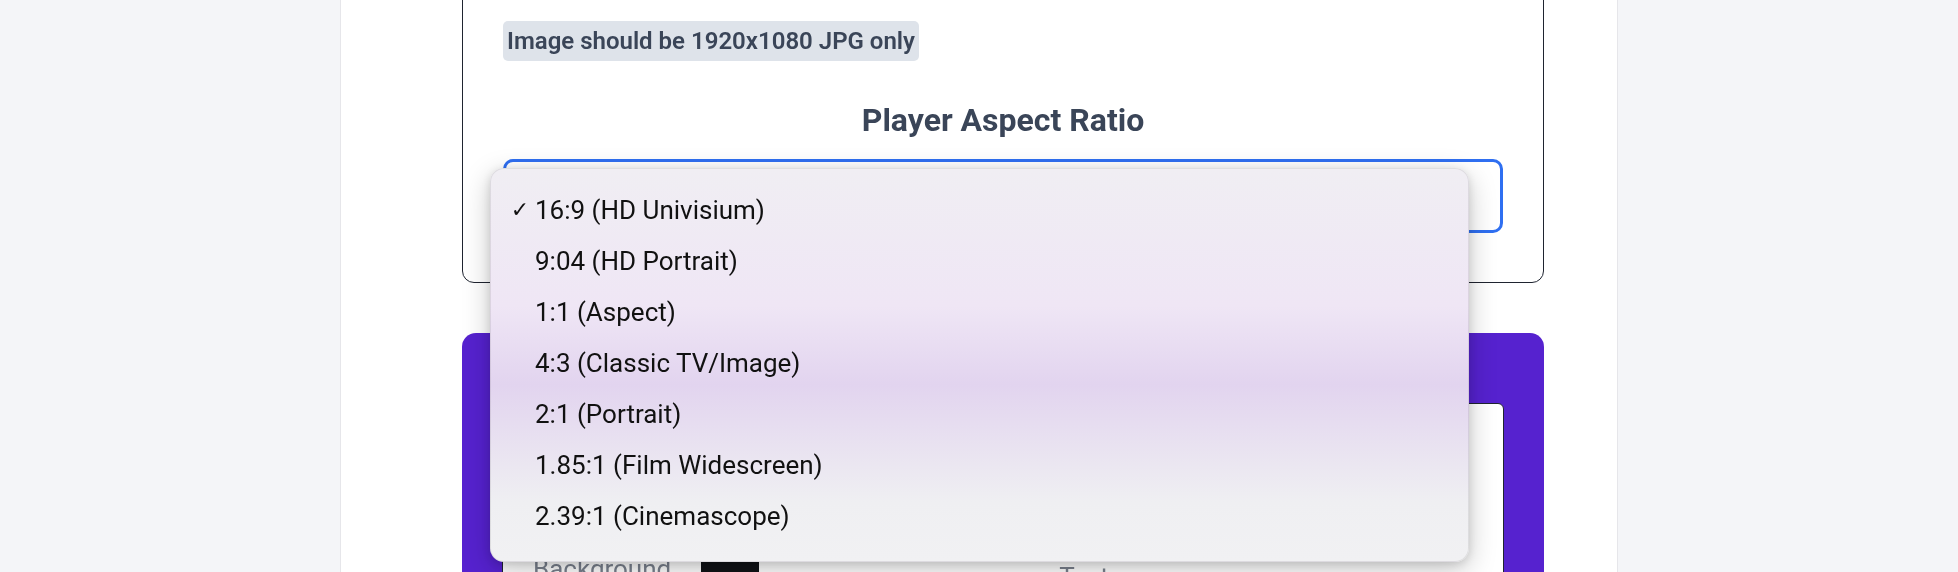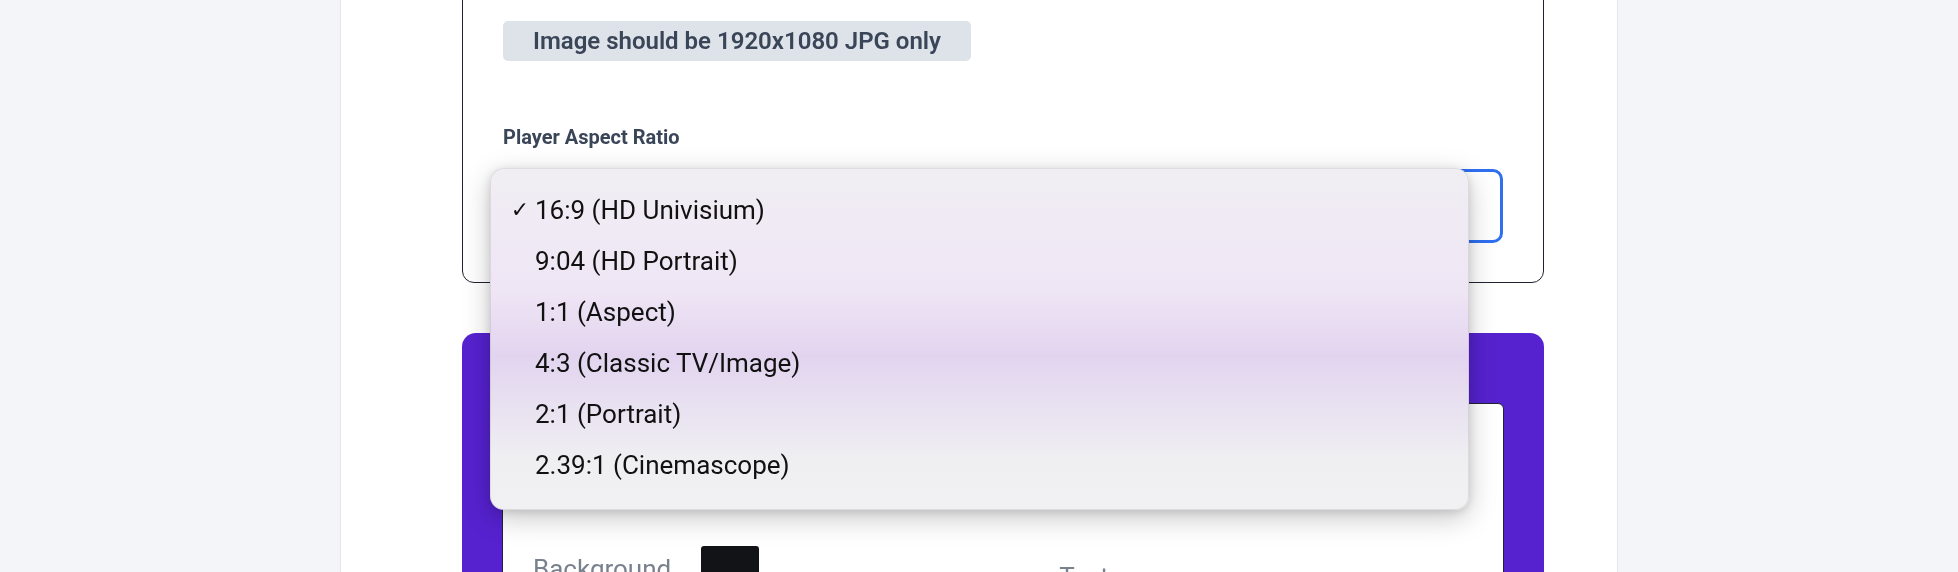--- a/index.html
+++ b/index.html
@@ -32,29 +32,30 @@
     border-radius: 12px;
     padding: 40px;
     padding-top: 80px;
   }
   .hint-badge {
     display: inline-block;
     background: #dee3ea;
     color: #3a4558;
     font-size: 24px;
     font-weight: 600;
-    padding: 6px 30px;
+    padding: 6px 4px;
     border-radius: 5px;
-    margin-bottom: 64px;
+    margin-bottom: 40px;
   }
   .field-label {
-    font-size: 20px;
+    font-size: 32px;
     font-weight: 700;
     color: #3a4558;
     margin-bottom: 20px;
+    text-align: center;
   }
   .select-outline {
     width: 100%;
     height: 74px;
     border: 3px solid #2f6ff1;
     border-radius: 10px;
     background: #ffffff;
   }
   .purple-card {
     position: absolute;
@@ -157,15 +158,19 @@
     <div class="dropdown-item">
       <span class="check-col"></span>
       <span class="item-text">4:3 (Classic TV/Image)</span>
     </div>
     <div class="dropdown-item">
       <span class="check-col"></span>
       <span class="item-text">2:1 (Portrait)</span>
     </div>
     <div class="dropdown-item">
       <span class="check-col"></span>
+      <span class="item-text">1.85:1 (Film Widescreen)</span>
+    </div>
+    <div class="dropdown-item">
+      <span class="check-col"></span>
       <span class="item-text">2.39:1 (Cinemascope)</span>
     </div>
   </div>
 
 </body></html>

